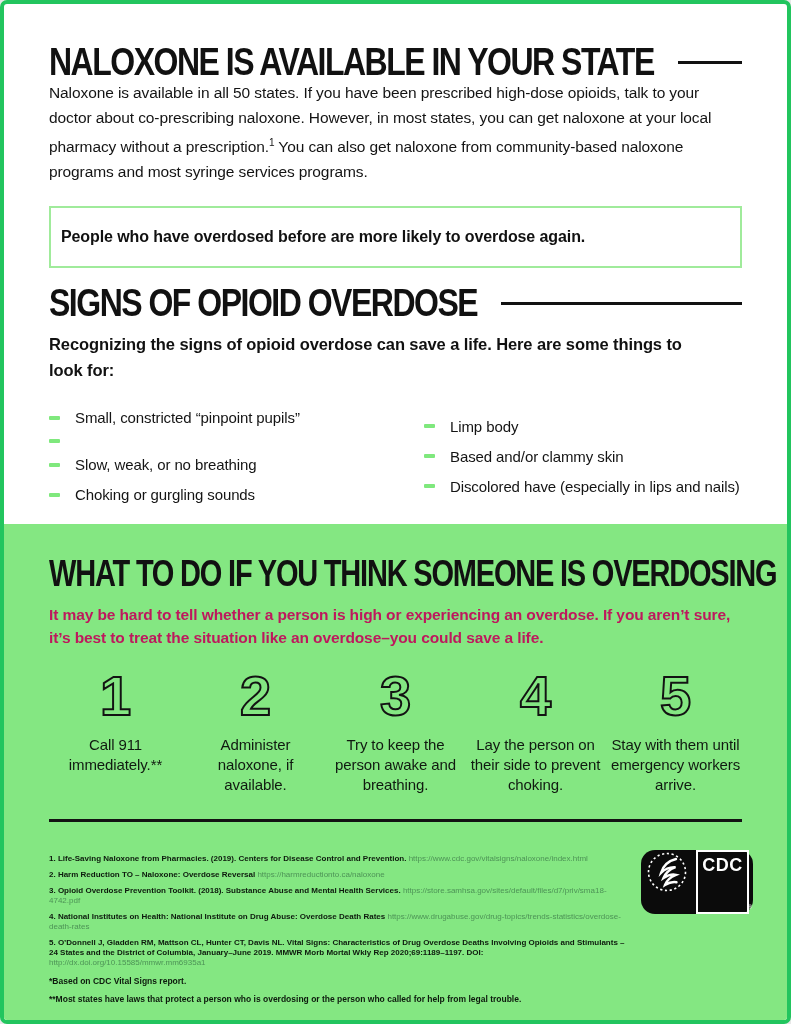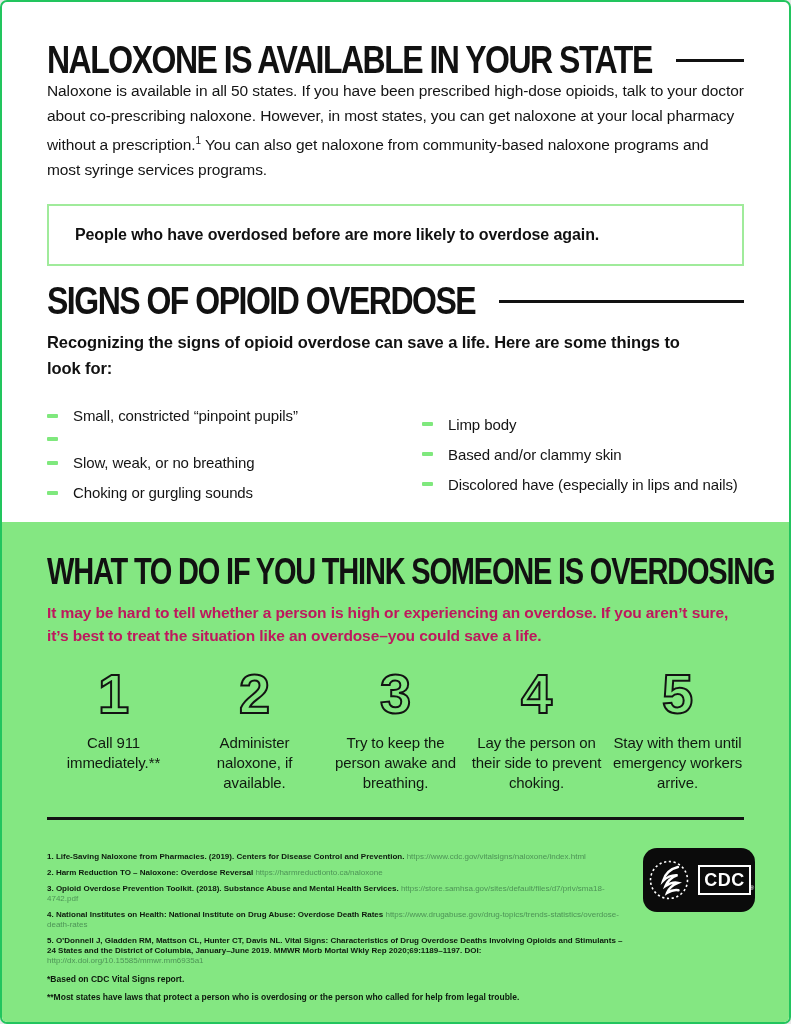--- a/index.html
+++ b/index.html
@@ -3,21 +3,21 @@
 <meta charset="utf-8">
 <style>
   * { margin: 0; padding: 0; box-sizing: border-box; }
   html, body { background: #e8e8e8; }
   body { font-family: "Liberation Sans", sans-serif; }
 
   .page {
     position: relative;
     width: 791px; height: 1024px;
     background: #ffffff;
-    border: 2px solid #22c55e;
+    border: 4px solid #22c55e;
     border-radius: 7px;
     overflow: hidden;
     display: flex; flex-direction: column;
   }
 
   
   .white-section { height: 520px; padding: 0 45px; }
 
   .h-row { display: flex; align-items: center; gap: 24px; }
   .h-row.h1-row { margin-top: 40px; }
@@ -35,21 +35,21 @@
     font-size: 15.5px; line-height: 25px; color: #141414;
     letter-spacing: -0.1px;
   }
   p.body-text sup { font-size: 10px; }
 
   .callout {
     margin-top: 22px;
     border: 2px solid #a0eb9b;
     height: 62px;
     display: flex; align-items: center;
-    padding: 0 26px;
+    padding: 0 10px;
   }
   .callout p { font-size: 16px; font-weight: bold; color: #111; letter-spacing: -0.1px; }
 
   p.signs-intro {
     margin-top: 10px;
     font-size: 16.5px; font-weight: bold; color: #111;
     line-height: 26px; letter-spacing: -0.1px;
     max-width: 660px;
   }
 
@@ -108,21 +108,21 @@
   .ref { font-size: 8px; line-height: 10px; margin-bottom: 6px; color: #102010; }
   .ref b { font-weight: bold; color: #0d1a0d; }
   .ref .ref-link { color: #4d9356; }
   .footnote { font-size: 8.5px; font-weight: bold; color: #0d1a0d; margin-top: 8px; }
 
   
   .cdc-logo {
     position: absolute; top: 326px; right: 34px;
     width: 112px; height: 64px;
     background: #0b0b0b; border-radius: 14px;
-    display: flex; align-items: center; justify-content: center;
+    display: flex; justify-content: center;
     gap: 7px;
   }
   .cdc-box {
     position: relative;
     border: 2px solid #ffffff;
     color: #ffffff; font-weight: bold;
     font-size: 18px; line-height: 24px;
     padding: 1px 4px; letter-spacing: 0.5px;
   }
   .cdc-reg {

